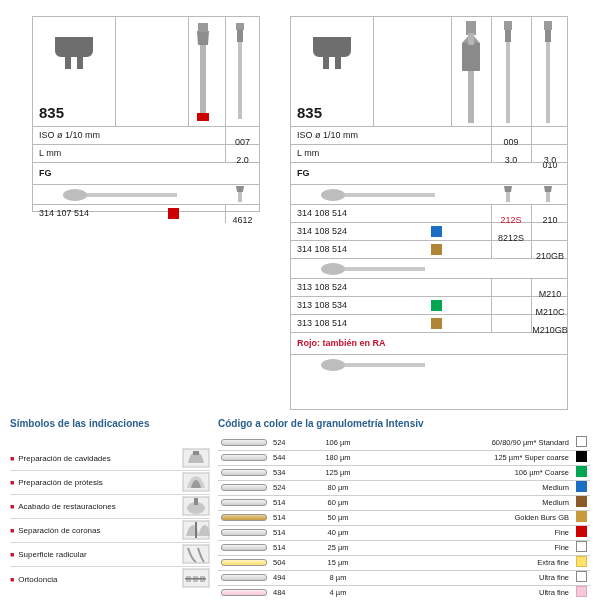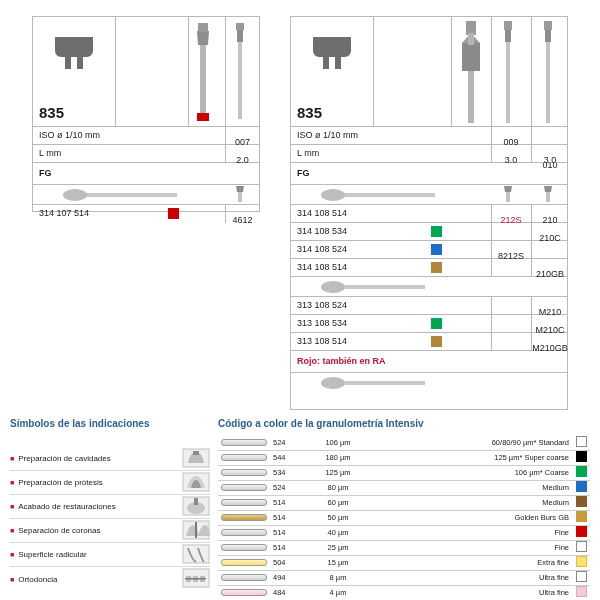--- a/index.html
+++ b/index.html
@@ -202,27 +202,20 @@
     </div>
 
     <div class="row">
       <span class="lbl">314 108 514</span>
       <span class="v red-txt" style="left:200px; width:40px;">212S</span>
       <span class="v" style="left:240px; width:38px;">210</span>
       <div class="divline" style="left:200px;"></div>
       <div class="divline" style="left:240px;"></div>
     </div>
     <div class="row">
-      <span class="lbl">314 108 534</span>
-      <span class="sw" style="position:absolute; left:140px; top:3px; background:#00a651;"></span>
-      <span class="v" style="left:240px; width:38px;">210C</span>
-      <div class="divline" style="left:200px;"></div>
-      <div class="divline" style="left:240px;"></div>
-    </div>
-    <div class="row">
       <span class="lbl">314 108 524</span>
       <span class="sw" style="position:absolute; left:140px; top:3px; background:#1a6fc4;"></span>
       <span class="v" style="left:200px; width:40px;">8212S</span>
       <div class="divline" style="left:200px;"></div>
       <div class="divline" style="left:240px;"></div>
     </div>
     <div class="row">
       <span class="lbl">314 108 514</span>
       <span class="sw" style="position:absolute; left:140px; top:3px; background:#b08535;"></span>
       <span class="v" style="left:240px; width:38px;">210GB</span>

